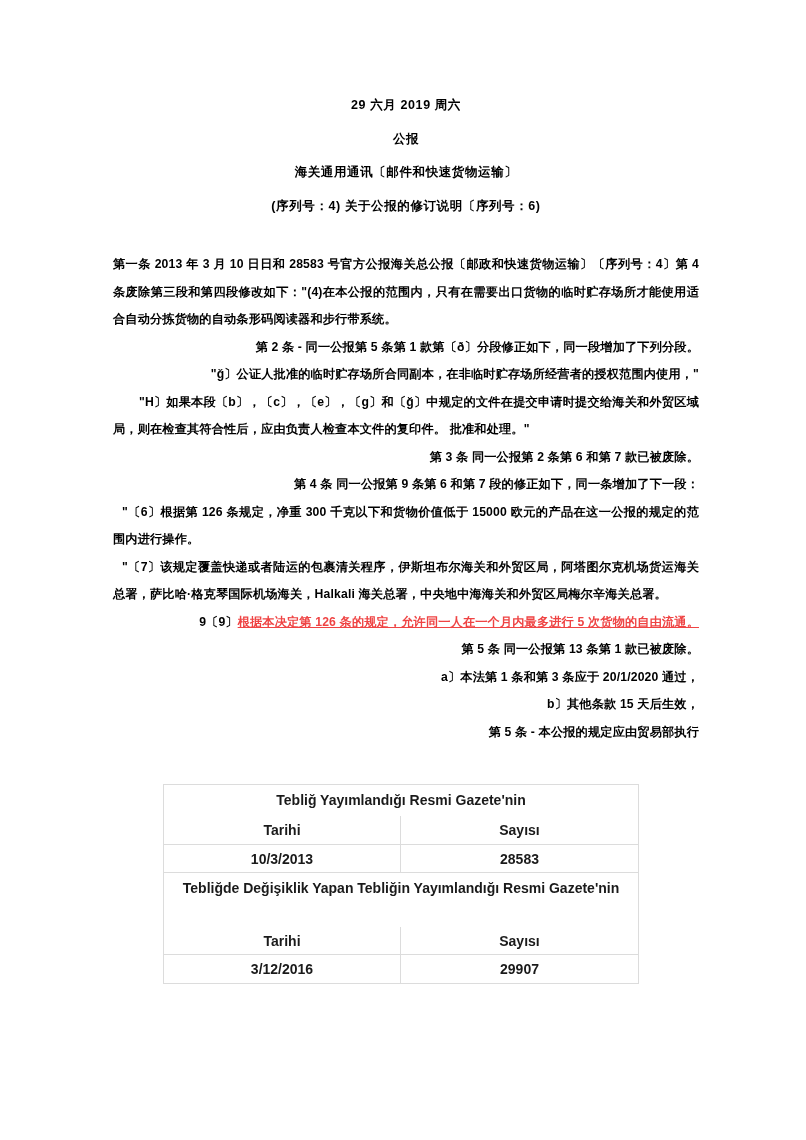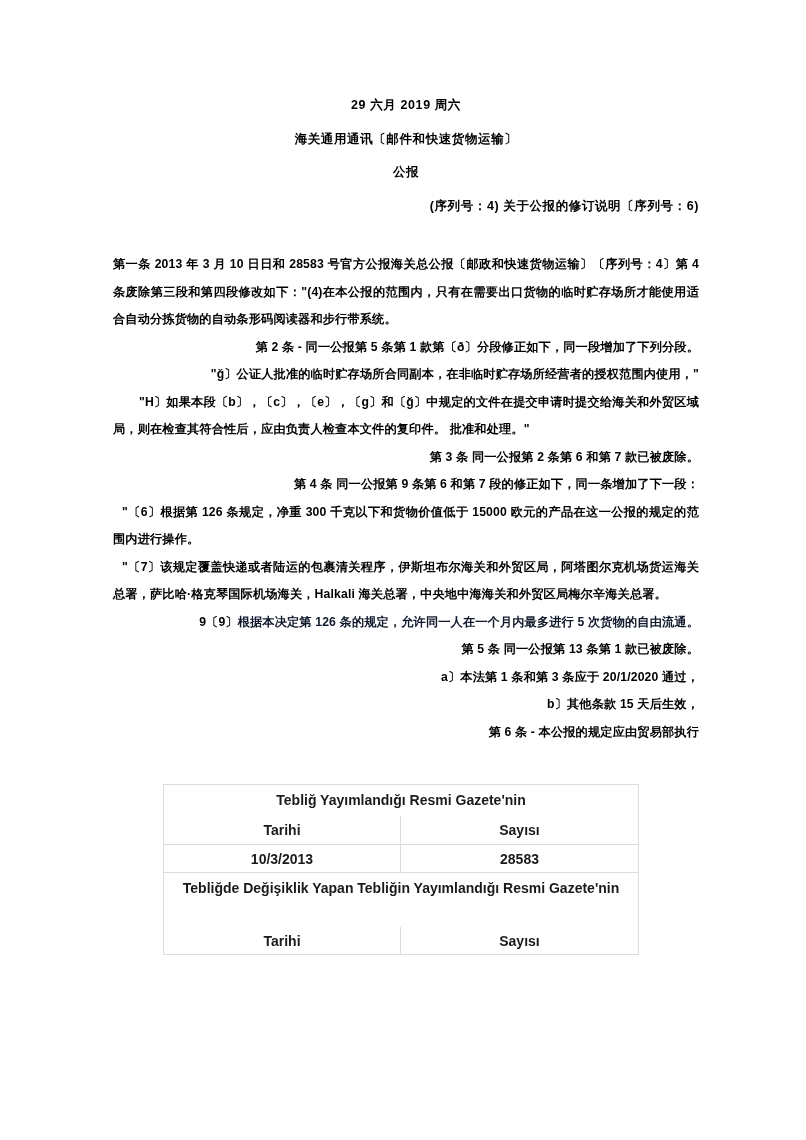--- a/index.html
+++ b/index.html
@@ -37,21 +37,21 @@
   }
   .doc-header .hline {
     font-size: 12.5px;
     font-weight: bold;
     letter-spacing: 0.6px;
     line-height: 1.0;
   }
   .hline-date   { margin-bottom: 21px; }
   .hline-title  { margin-bottom: 21px; }
   .hline-sub    { margin-bottom: 21px; }
-  .hline-note   { margin-bottom: 8px; text-align: right; }
+  .hline-note   { margin-bottom: 8px; }
 
   
   .body-block {
     margin-top: 39px;
   }
   p.para {
     margin: 0 0 0 0;
     font-size: 12.2px;
     font-weight: bold;
     line-height: 27.5px;
@@ -62,21 +62,22 @@
   p.para.indent {
     text-indent: 26px;
   }
   p.para.indent-sm {
     text-indent: 9px;
   }
   p.para.tight {
     text-align: right;
   }
   .red {
-    color: #0f172a;
+    color: #ef4444;
+    text-decoration: underline;
   }
 
   
   .table-wrap {
     position: absolute;
     left: 163px;
     top: 784px;
     width: 475px;
   }
   table.gazette {
@@ -129,22 +130,22 @@
   .colB { width: 238px; }
 </style>
 </head>
 <body>
 
 <div class="page">
   <div class="content">
 
     <div class="doc-header">
       <div class="hline hline-date">29  六月  2019  周六</div>
+      <div class="hline hline-title">公报</div>
       <div class="hline hline-sub">海关通用通讯〔邮件和快速货物运输〕</div>
-      <div class="hline hline-title">公报</div>
       <div class="hline hline-note">(序列号：4) 关于公报的修订说明〔序列号：6)</div>
     </div>
 
     <div class="body-block">
 
       <p class="para">第一条  2013 年 3 月 10 日日和 28583 号官方公报海关总公报〔邮政和快速货物运输〕〔序列号：4〕第 4 条废除第三段和第四段修改如下："(4)在本公报的范围内，只有在需要出口货物的临时贮存场所才能使用适合自动分拣货物的自动条形码阅读器和步行带系统。</p>
 
       <p class="para tight">第 2 条 - 同一公报第 5 条第 1 款第〔ð〕分段修正如下，同一段增加了下列分段。</p>
 
       <p class="para indent tight">"ǧ〕公证人批准的临时贮存场所合同副本，在非临时贮存场所经营者的授权范围内使用，"</p>
@@ -163,21 +164,21 @@
         <span>9〔9〕</span><span class="red">根据本决定第 126 条的规定，允许同一人在一个月内最多进行 5 次货物的自由流通。</span>
       </p>
 
       <p class="para tight">第 5 条   同一公报第 13 条第 1 款已被废除。</p>
 
 
       <p class="para tight">a〕本法第 1 条和第 3 条应于 20/1/2020 通过，</p>
 
       <p class="para tight">b〕其他条款 15 天后生效，</p>
 
-      <p class="para tight"> 第 6 条 -  本公报的规定应由贸易部执行</p>
+      <p class="para tight"> 第 5 条 -  本公报的规定应由贸易部执行</p>
 
     </div>
   </div>
 
   <div class="table-wrap">
     <table class="gazette">
       <colgroup>
         <col class="colA">
         <col class="colB">
       </colgroup>
@@ -196,16 +197,20 @@
         <tr>
           <td class="cap-row2" colspan="2">Tebliğde Değişiklik Yapan Tebliğin Yayımlandığı Resmi Gazete'nin</td>
         </tr>
         <tr>
           <td class="spacer-row" colspan="2"></td>
         </tr>
         <tr>
           <td class="hdr-row2">Tarihi</td>
           <td class="hdr-row2">Sayısı</td>
         </tr>
+        <tr>
+          <td class="val-row2">3/12/2016</td>
+          <td class="val-row2">29907</td>
+        </tr>
       </tbody>
     </table>
   </div>
 </div>
 
 </body></html>

